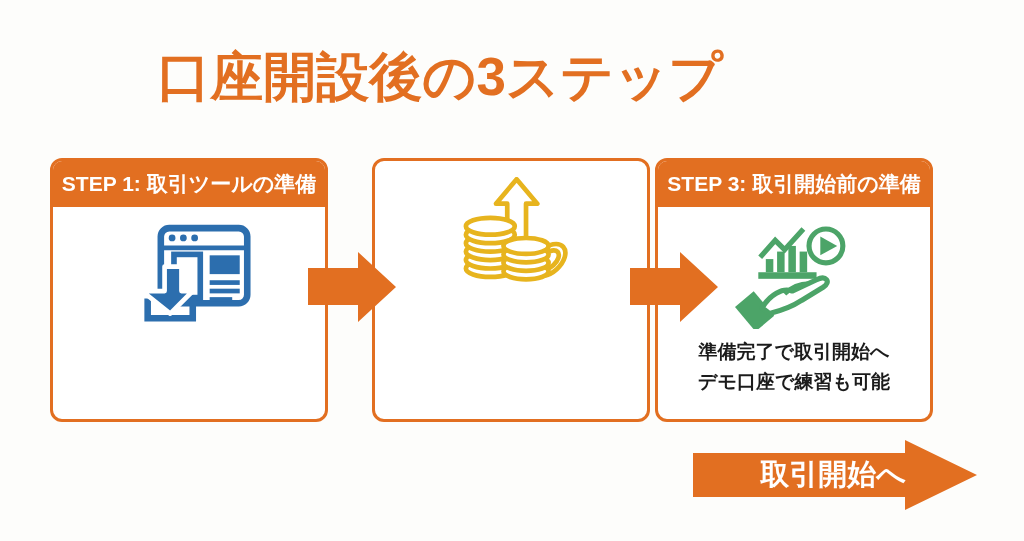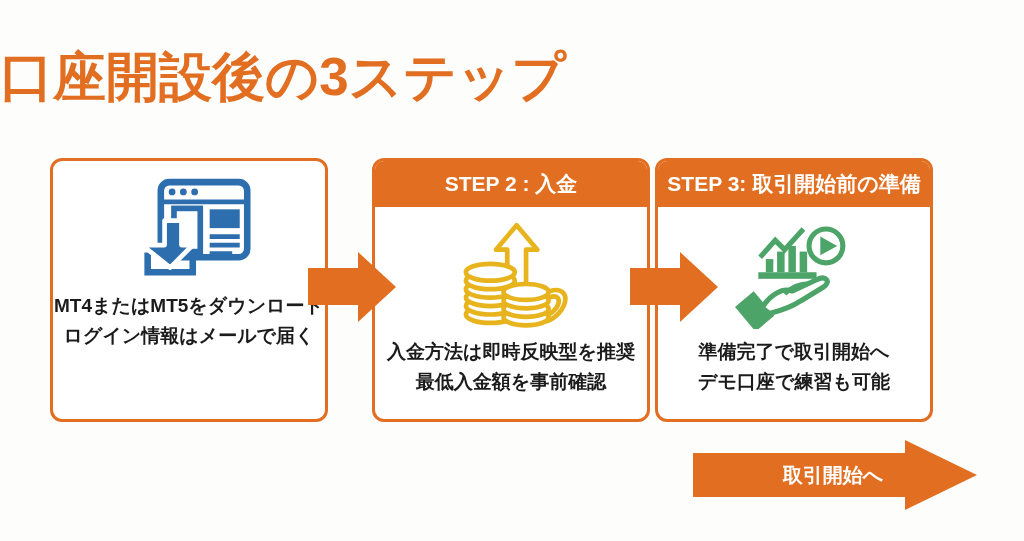--- a/index.html
+++ b/index.html
@@ -7,21 +7,21 @@
     --ink:#1B1B1B; --bg:#FDFDFB;
   }
   *{box-sizing:border-box;}
   html,body{margin:0;padding:0;}
   body{
     width:1024px;height:541px;background:var(--bg);
     font-family:"Liberation Sans","DejaVu Sans",sans-serif;
   }
   .stage{position:relative;width:1024px;height:541px;overflow:hidden;background:var(--bg);}
   .title{
-    position:absolute;left:0;top:42px;width:852px;text-align:left;
+    position:absolute;left:14px;top:42px;width:852px;text-align:center;
     font-size:53px;font-weight:800;color:var(--orange);letter-spacing:0px;
   }
   .card{
     position:absolute;top:158px;width:278px;height:264px;background:#fff;
     border:3px solid var(--orange);border-radius:12px;overflow:hidden;
   }
   .card-1{left:50px;}
   .card-2{left:372px;}
   .card-3{left:655px;}
   .card-header{
@@ -39,59 +39,55 @@
     line-height:30px;color:var(--ink);white-space:nowrap;
   }
   .flow-arrow{position:absolute;top:252px;width:88px;height:70px;color:var(--orange);z-index:3;}
   .flow-arrow-1{left:308px;}
   .flow-arrow-2{left:630px;}
   .cta{position:absolute;left:693px;top:440px;width:284px;height:70px;color:var(--orange);cursor:pointer;}
   .cta svg{position:absolute;left:0;top:0;}
   .cta-label{
     position:absolute;left:30px;top:0;width:220px;height:70px;
     display:flex;align-items:center;justify-content:center;
-    color:#fff;font-size:20px;font-weight:700;white-space:nowrap;
+    color:#fff;font-size:29px;font-weight:700;white-space:nowrap;
   }
 </style>
 </head>
 <body>
 
 <div class="stage">
 
   <div class="title">口座開設後の3ステップ</div>
 
   <div class="card card-1">
+    <div class="card-header">STEP 1: 取引ツールの準備</div>
     <div class="card-body">
       <div class="icon-wrap icon-blue">
         <svg width="124" height="106" viewBox="0 0 132 112" aria-hidden="true">
           <rect x="36" y="5" width="92" height="80" rx="9" fill="none" stroke="currentColor" stroke-width="7"></rect>
           <line x1="36" y1="26" x2="128" y2="26" stroke="currentColor" stroke-width="5"></line>
           <circle cx="48" cy="15.5" r="3.6" fill="currentColor"></circle>
           <circle cx="60" cy="15.5" r="3.6" fill="currentColor"></circle>
           <circle cx="72" cy="15.5" r="3.6" fill="currentColor"></circle>
           <rect x="88" y="34" width="32" height="20" fill="currentColor"></rect>
           <g stroke="currentColor" stroke-width="5">
             <line x1="88" y1="63" x2="120" y2="63"></line>
             <line x1="88" y1="72" x2="120" y2="72"></line>
             <line x1="88" y1="81" x2="112" y2="81"></line>
           </g>
           <rect x="50" y="33" width="28" height="46" fill="#fff" stroke="currentColor" stroke-width="6"></rect>
           <path d="M22 80 v21 h48 v-21" fill="none" stroke="currentColor" stroke-width="7"></path>
           <path d="M40 46 h18 v26 h12 L46 96 L16 72 h24 z" fill="currentColor" stroke="#fff" stroke-width="5" stroke-linejoin="round"></path>
         </svg>
       </div>
-      <div class="card-text">
-        <div>MT4またはMT5をダウンロード</div>
-        <div>ログイン情報はメールで届く</div>
-      </div>
     </div>
   </div>
 
   <div class="card card-2">
-    <div class="card-header">STEP 2 : 入金</div>
     <div class="card-body">
       <div class="icon-wrap icon-yellow">
         <svg width="124" height="106" viewBox="0 0 132 112" aria-hidden="true">
           <g stroke="currentColor" stroke-width="5" stroke-linejoin="round" fill="#fff">
             <polygon points="72,2 94,28 82,28 82,70 62,70 62,28 50,28"></polygon>
             <ellipse cx="44" cy="97" rx="26" ry="9"></ellipse>
             <ellipse cx="44" cy="88" rx="26" ry="9"></ellipse>
             <ellipse cx="44" cy="79" rx="26" ry="9"></ellipse>
             <ellipse cx="44" cy="70" rx="26" ry="9"></ellipse>
             <ellipse cx="44" cy="61" rx="26" ry="9"></ellipse>
@@ -99,24 +95,20 @@
             <g transform="rotate(-42 106 88)">
               <ellipse cx="106" cy="88" rx="21" ry="13"></ellipse>
               <ellipse cx="106" cy="88" rx="13" ry="7.5"></ellipse>
             </g>
             <ellipse cx="82" cy="100" rx="24" ry="8.5"></ellipse>
             <ellipse cx="82" cy="91" rx="24" ry="8.5"></ellipse>
             <ellipse cx="82" cy="82" rx="24" ry="8.5"></ellipse>
             <ellipse cx="82" cy="73" rx="24" ry="8.5"></ellipse>
           </g>
         </svg>
-      </div>
-      <div class="card-text">
-        <div>入金方法は即時反映型を推奨</div>
-        <div>最低入金額を事前確認</div>
       </div>
     </div>
   </div>
 
   <div class="card card-3">
     <div class="card-header">STEP 3: 取引開始前の準備</div>
     <div class="card-body">
       <div class="icon-wrap icon-green">
         <svg width="124" height="106" viewBox="0 0 132 112" aria-hidden="true">
           <polyline points="30,36 46,18 56,28 76,6" fill="none" stroke="currentColor" stroke-width="5.5"></polyline>

